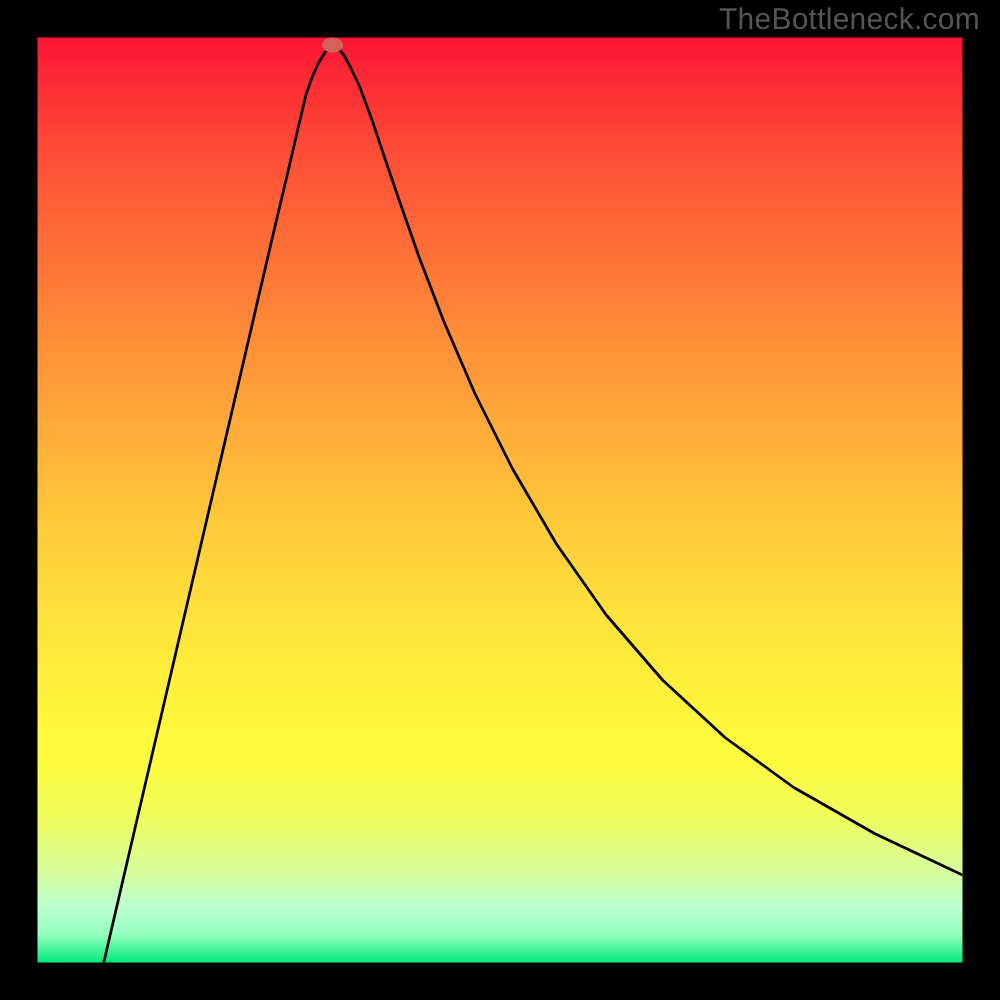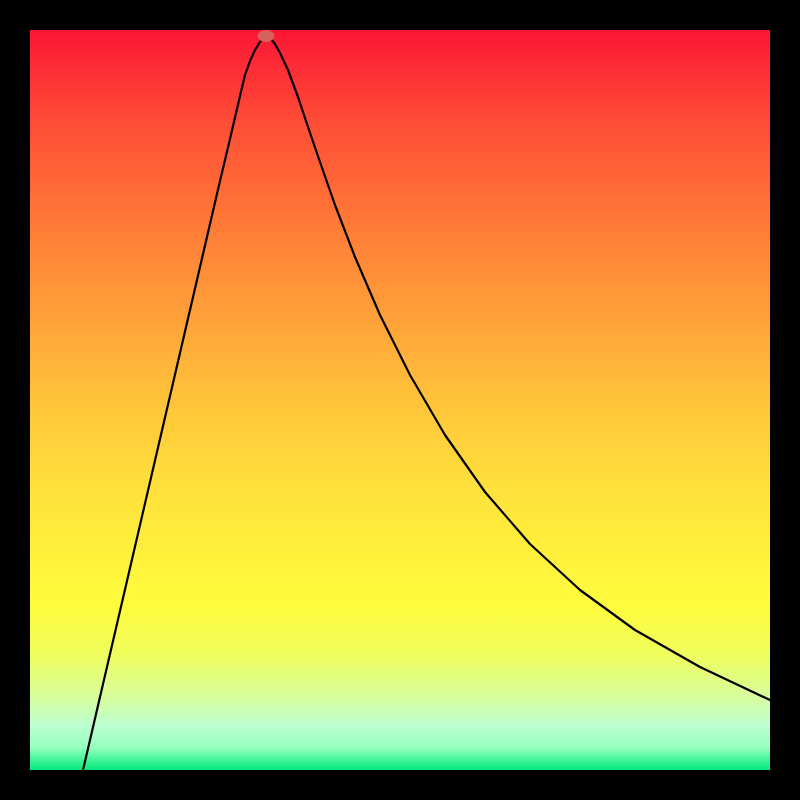--- a/index.html
+++ b/index.html
@@ -72,20 +72,21 @@
     height: 12px;
     background: #d6615b;
     border-radius: 50%;
     transform: translate(-50%, -50%);
   }
 </style>
 </head>
 <body>
 
 <div class="chart-container">
+  <div class="watermark">TheBottleneck.com</div>
   <div class="plot-area">
     <div class="gradient-bg"></div>
     <svg class="curve" viewBox="0 0 740 740" preserveAspectRatio="none">
       <path id="curve-path" d="M53 740 L60 710 L70 667 L80 624 L90 581 L100 538 L110 495 L120 452 L130 409 L140 366 L150 323 L160 280 L170 237 L180 194 L190 151 L200 109 L210 66 L215 45 L220 31 L225 20 L230 12 L233 8 L236 6 L240 8 L245 14 L250 23 L258 40 L268 67 L278 97 L290 132 L305 175 L325 227 L350 285 L380 345 L415 405 L455 462 L500 514 L550 560 L605 600 L670 637 L740 670" fill="none" stroke="#000" stroke-width="2.2" stroke-linejoin="round" stroke-linecap="round"></path>
     </svg>
     <div class="marker" id="marker" style="left: 236px; top: 6px;"></div>
   </div>
 </div>
 
 </body></html>

